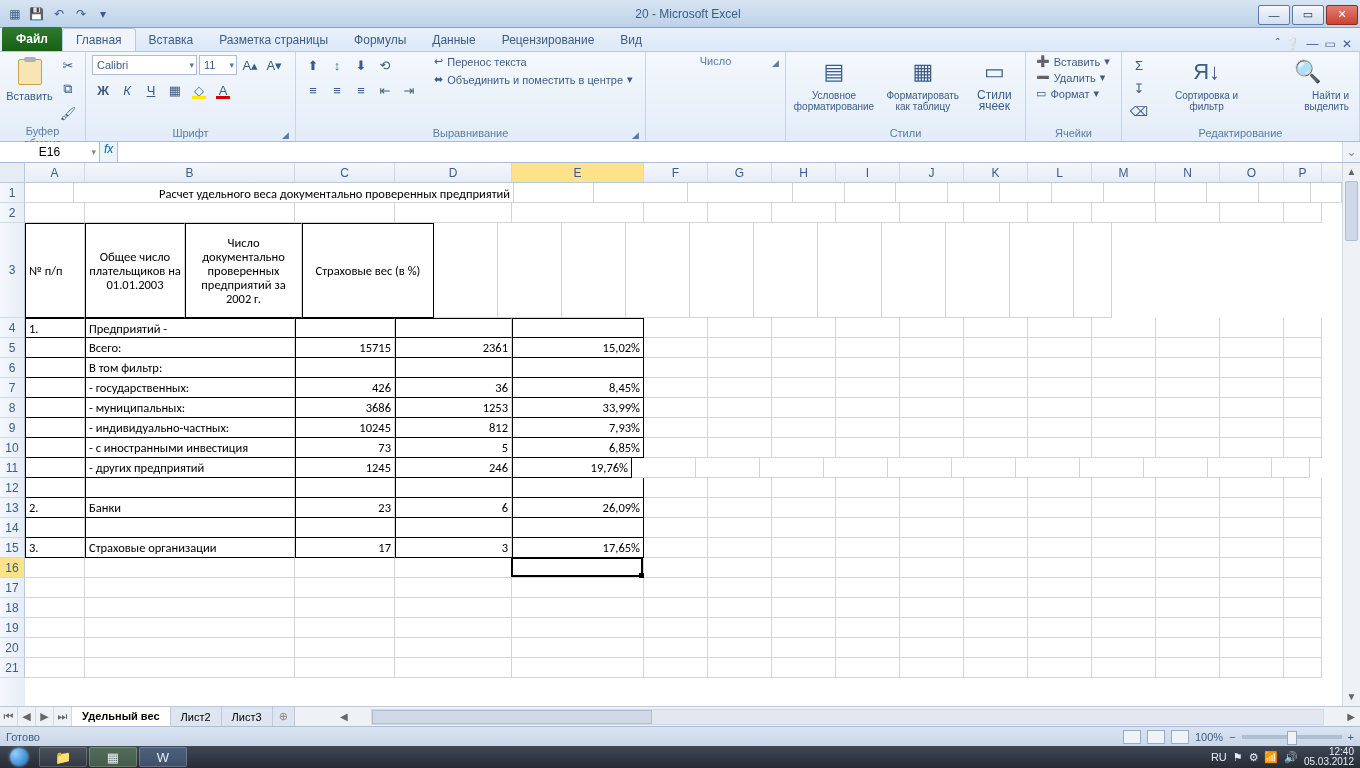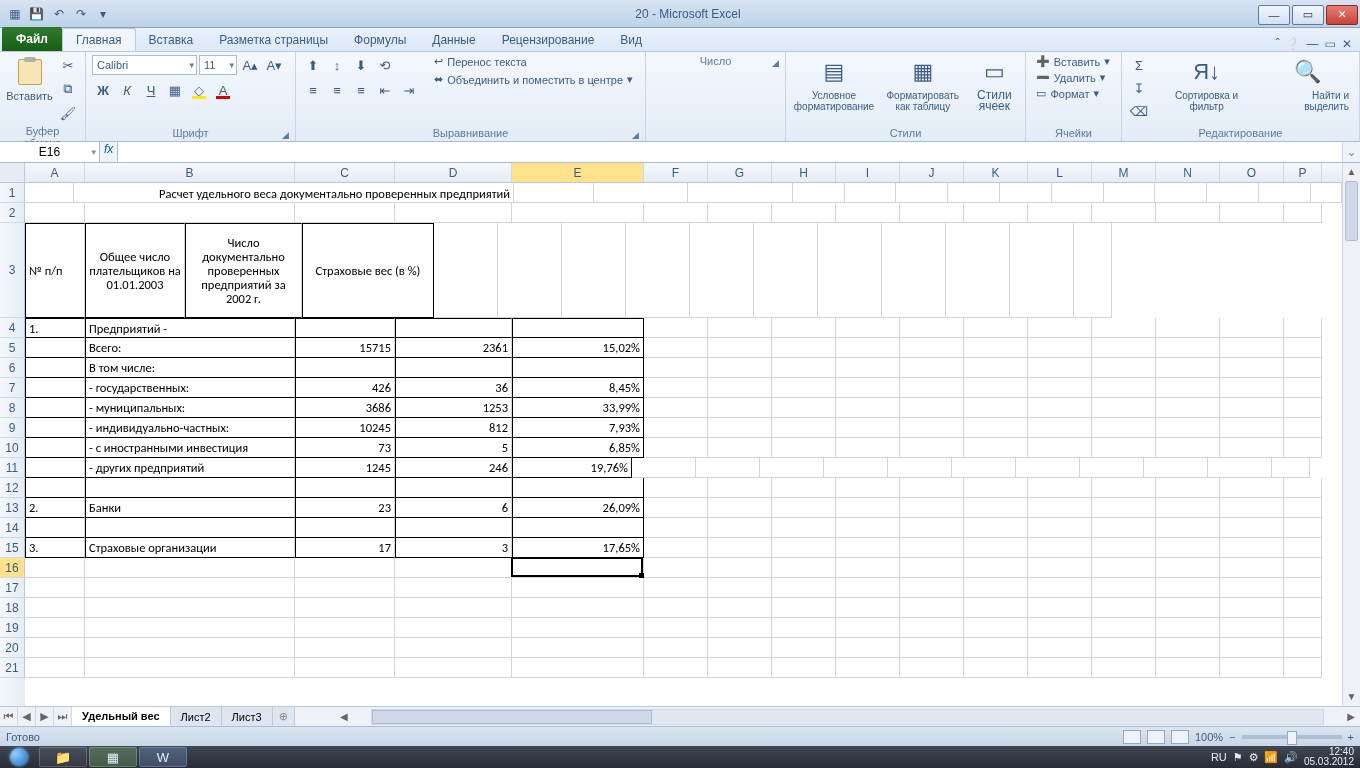--- a/index.html
+++ b/index.html
@@ -393,21 +393,21 @@
         <div class="cell" style="width: 64px; height: 20px;"></div>
         <div class="cell" style="width: 64px; height: 20px;"></div>
         <div class="cell" style="width: 64px; height: 20px;"></div>
         <div class="cell" style="width: 64px; height: 20px;"></div>
         <div class="cell" style="width: 64px; height: 20px;"></div>
         <div class="cell" style="width: 64px; height: 20px;"></div>
         <div class="cell" style="width: 38px; height: 20px;"></div>
       </div>
       <div class="crow" style="top: 175px; height: 20px;">
         <div class="cell b-l b-b" style="width: 60px; height: 20px;"></div>
-        <div class="cell b-l b-b" style="width: 210px; height: 20px;">В том числе:</div>
+        <div class="cell b-l b-b" style="width: 210px; height: 20px;">В том фильтр:</div>
         <div class="cell r b-l b-b" style="width: 100px; height: 20px;"></div>
         <div class="cell r b-l b-b" style="width: 117px; height: 20px;"></div>
         <div class="cell r b-l b-r b-b" style="width: 132px; height: 20px;"></div>
         <div class="cell" style="width: 64px; height: 20px;"></div>
         <div class="cell" style="width: 64px; height: 20px;"></div>
         <div class="cell" style="width: 64px; height: 20px;"></div>
         <div class="cell" style="width: 64px; height: 20px;"></div>
         <div class="cell" style="width: 64px; height: 20px;"></div>
         <div class="cell" style="width: 64px; height: 20px;"></div>
         <div class="cell" style="width: 64px; height: 20px;"></div>

